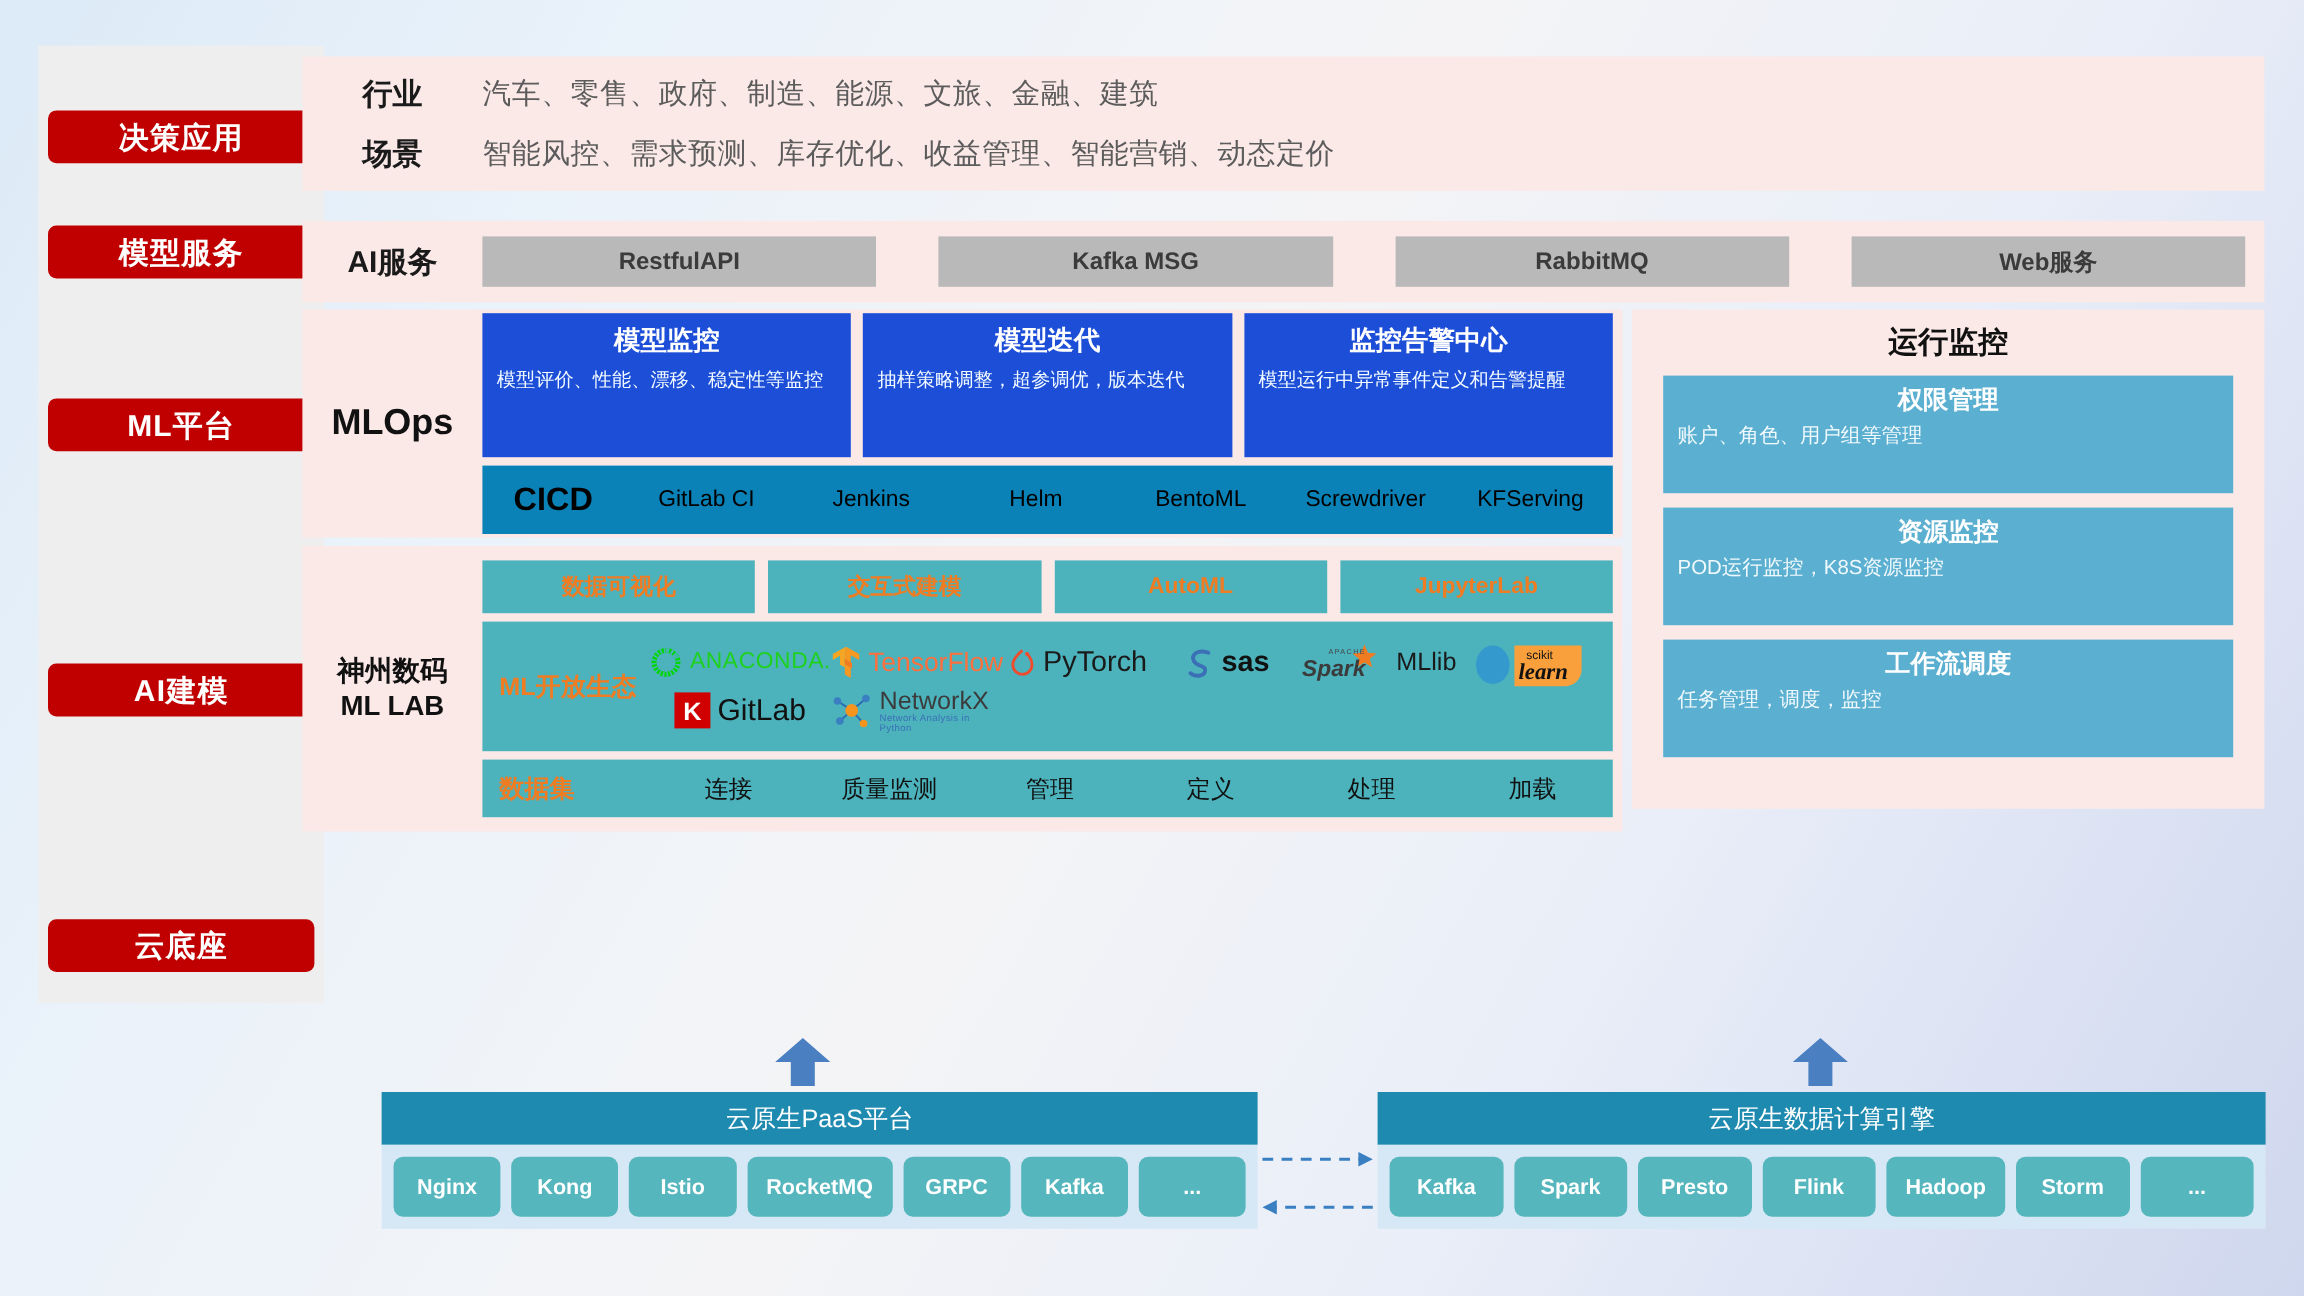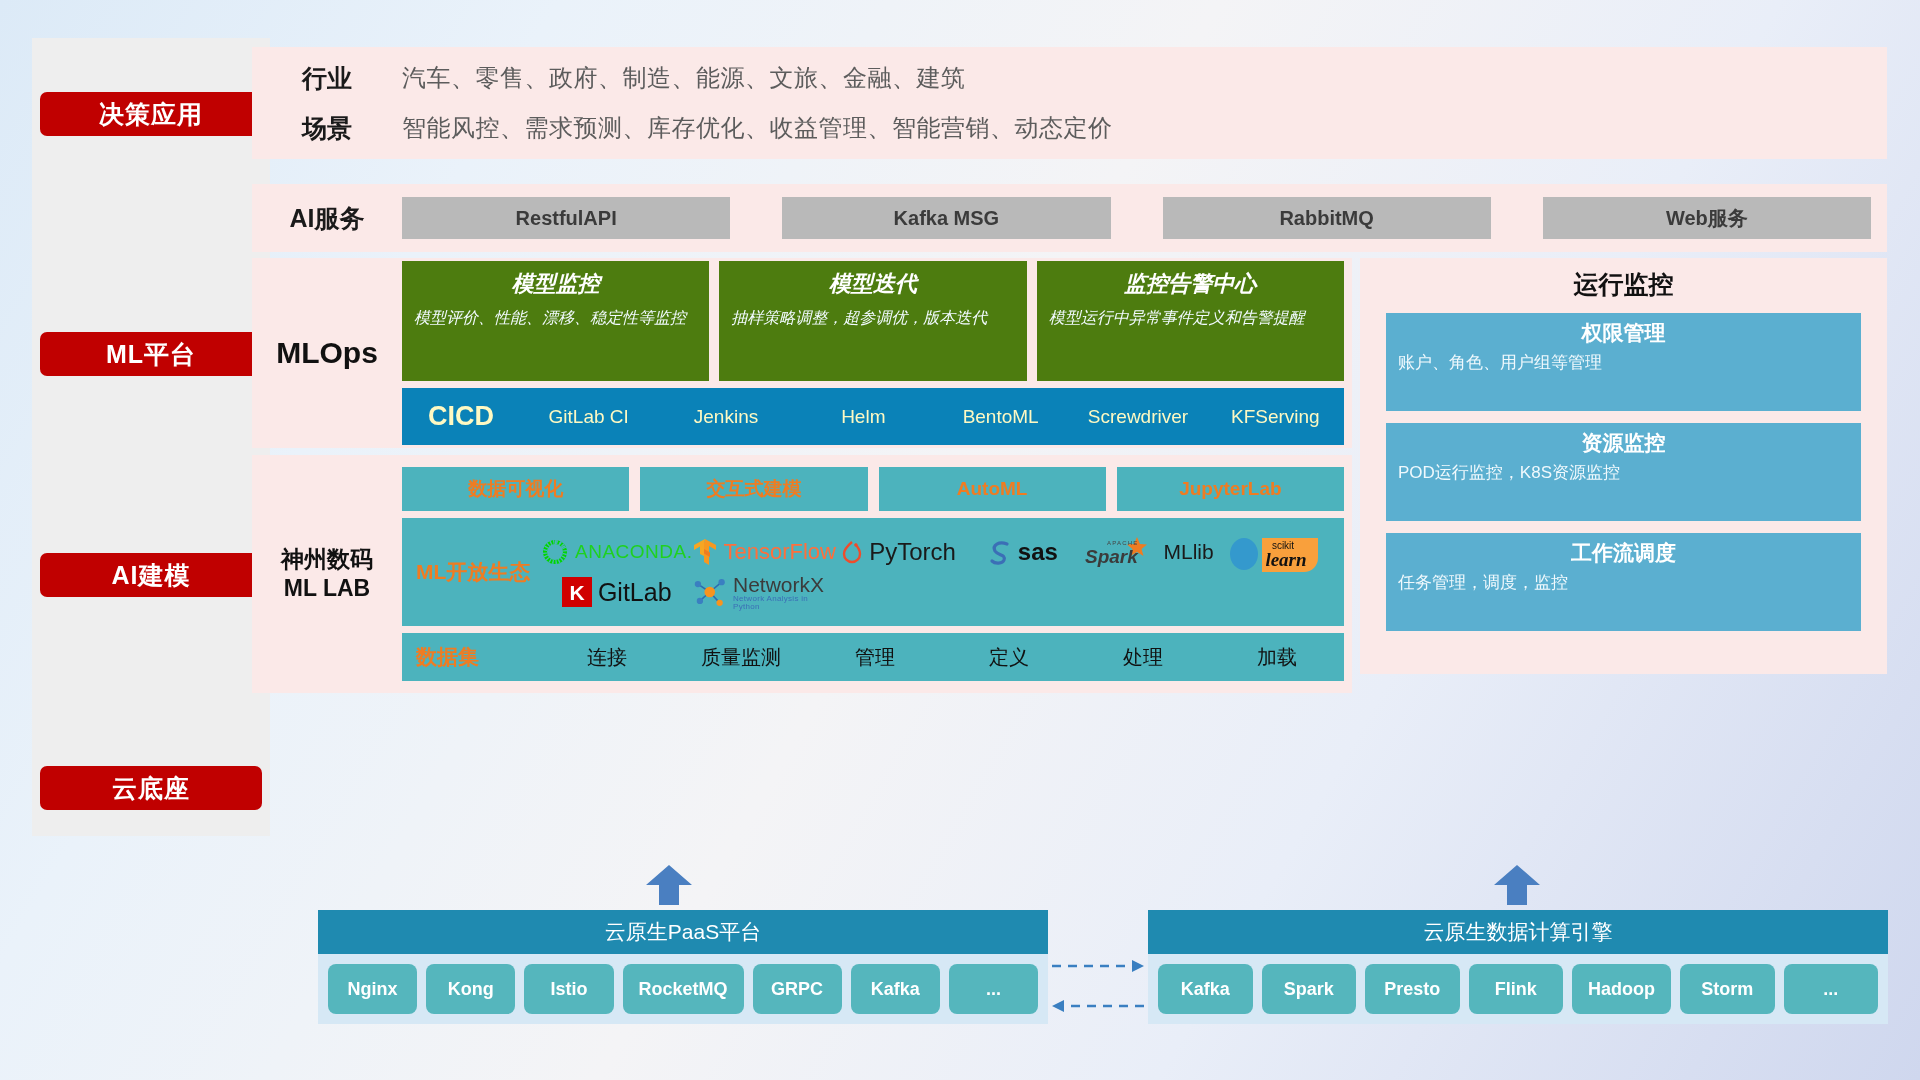--- a/index.html
+++ b/index.html
@@ -68,31 +68,30 @@
     background: #fbe9e8;
     display: flex; align-items: center;
   }
   .mlops-key {
     width: 150px; text-align: center;
     font-size: 30px; font-weight: bold; color: #111;
   }
   .mlops-right { flex: 1; padding-right: 8px; }
   .mlops-cards { display: flex; gap: 10px; }
   .mlops-card {
-    flex: 1; background: #4d7c0f; color: #fff; height: 120px;
+    flex: 1; background: #1d4ed8; color: #fff; height: 120px;
     padding: 8px 12px 8px 12px;
-    font-style: italic;
   }
   .mlops-card h4 {
     font-size: 22px; font-weight: bold; text-align: center; margin-bottom: 8px;
   }
   .mlops-card p { font-size: 16px; line-height: 1.35; color: #f2fbff; }
   .cicd-bar {
     margin-top: 7px; background: #0a82b8; height: 57px;
-    display: flex; align-items: center; color: #fef9c3; overflow: hidden;
+    display: flex; align-items: center; color: #000000; overflow: hidden;
   }
   .cicd-title {
     width: 118px; text-align: center; font-size: 27px; font-weight: bold;
     flex: 0 0 118px;
   }
   .cicd-items { flex: 1; display: flex; }
   .cicd-item {
     flex: 1; font-size: 19px; text-align: center; line-height: 1.0;
     word-break: break-all;
   }
@@ -188,20 +187,23 @@
   .logo-text { font-family: "Liberation Sans", sans-serif; }
 </style>
 </head>
 <body>
 
 <div class="canvas">
 
   <div class="left-rail"></div>
   <div class="rail-pill rail-1">
     <span>决策应用</span>
+  </div>
+  <div class="rail-pill rail-2">
+    <span>模型服务</span>
   </div>
   <div class="rail-pill rail-3">
     <span>ML平台</span>
   </div>
   <div class="rail-pill rail-4">
     <span>AI建模</span>
   </div>
   <div class="rail-pill rail-5">
     <span>云底座</span>
   </div>

